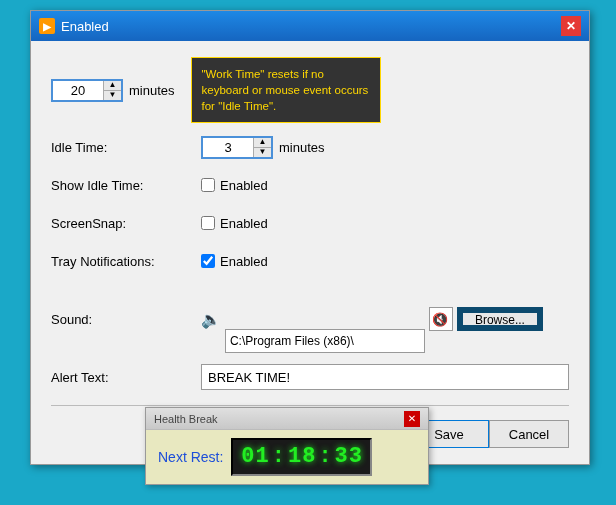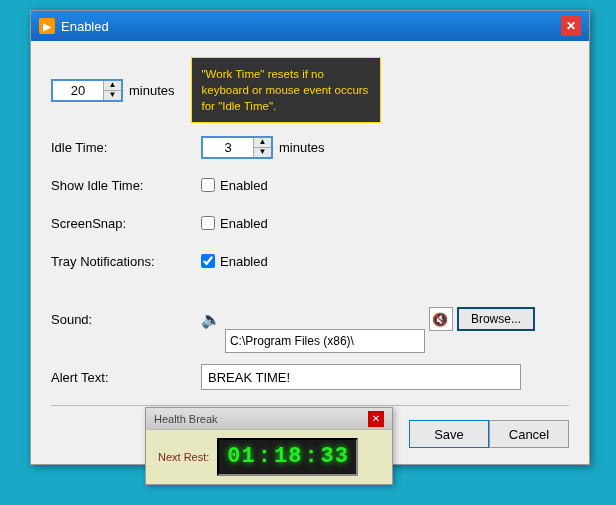--- a/index.html
+++ b/index.html
@@ -193,27 +193,27 @@
       display: flex;
       align-items: center;
       justify-content: center;
       font-size: 13px;
     }
 
     .browse-btn {
       height: 24px;
       padding: 0 12px;
       background: #e8e8e8;
-      border: 2px solid #0c4a6e;
+      border: 6px solid #0c4a6e;
       cursor: pointer;
       font-size: 12px;
     }
 
     .alert-text-input {
-      width: 320px;
+      width: 368px;
       height: 26px;
       border: 1px solid #999;
       padding: 2px 6px;
       font-size: 13px;
       background: white;
     }
 
     .divider {
       border: none;
       border-top: 1px solid #bbb;
@@ -244,21 +244,21 @@
       cursor: pointer;
       font-size: 13px;
       color: #000;
     }
 
     
     .health-break-window {
       position: absolute;
       bottom: 20px;
       left: 145px;
-      width: 248px;
+      width: 284px;
       background: #f0f0f0;
       border: 1px solid #999;
       box-shadow: 2px 2px 6px rgba(0,0,0,0.3);
     }
 
     .health-title-bar {
       background: linear-gradient(to bottom, #e0e0e0, #c8c8c8);
       color: #444;
       padding: 4px 8px;
       display: flex;
@@ -287,22 +287,22 @@
 
     .health-body {
       display: flex;
       align-items: center;
       background: #e8e8c0;
       padding: 8px 12px;
       gap: 8px;
     }
 
     .next-rest-label {
-      font-size: 11px;
-      color: #7f1d1d;
+      font-size: 14px;
+      color: #1d4ed8;
       white-space: nowrap;
       text-align: center;
     }
 
     .digital-display {
       background: #1a1a1a;
       padding: 6px 8px;
       display: flex;
       align-items: center;
       gap: 2px;

